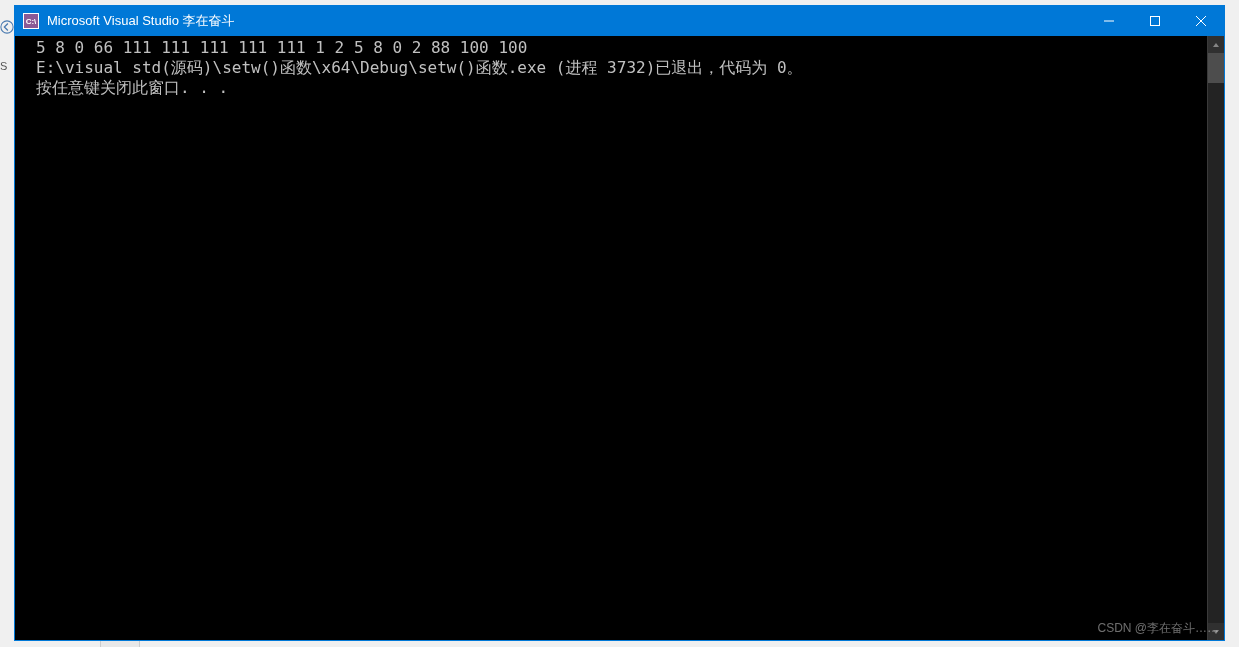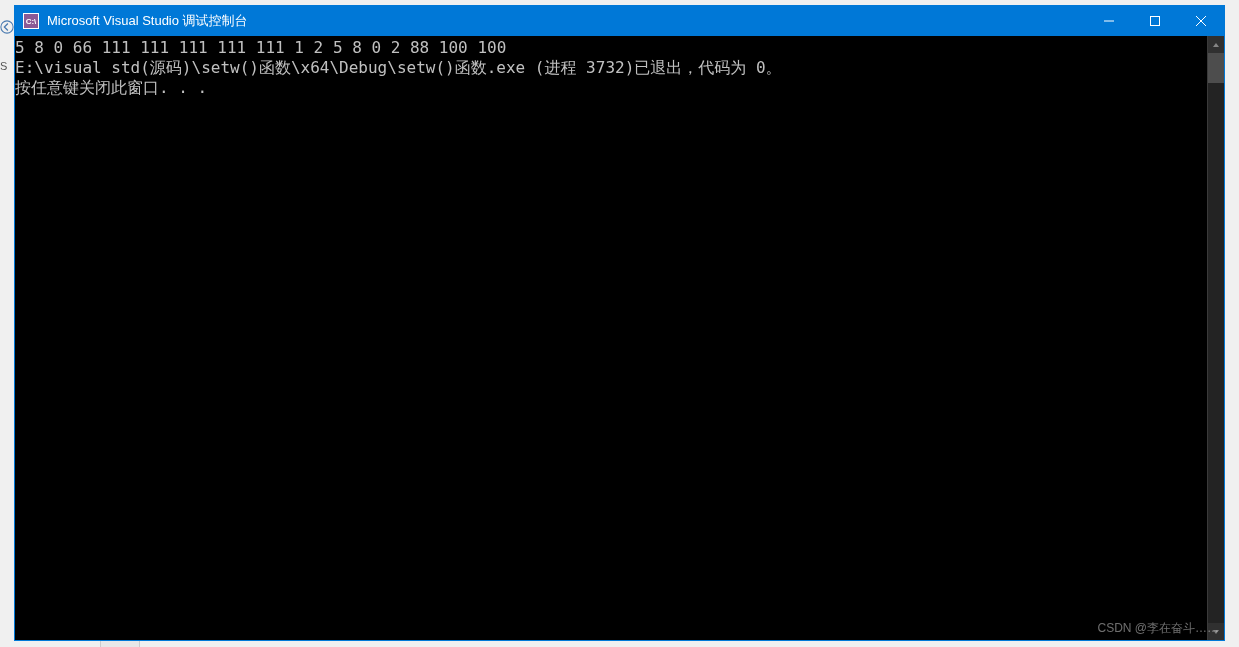--- a/index.html
+++ b/index.html
@@ -85,20 +85,21 @@
     }
     .win-btn svg {
       width: 10px;
       height: 10px;
     }
     .console-body {
       flex: 1;
       display: flex;
       background: #000;
       position: relative;
+      margin-left: 21px;
     }
     .console-content {
       flex: 1;
       padding: 2px 0 0 0;
       color: #c0c0c0;
       font-family: "NSimSun", "SimSun", "Consolas", monospace;
       font-size: 16px;
       line-height: 20px;
       white-space: pre;
       overflow: hidden;
@@ -184,21 +185,21 @@
   <div class="side-label">S</div>
 </div>
 
 <div class="right-strip"></div>
 
 <div class="window">
   <div class="titlebar">
     <div class="titlebar-icon">
       <span>C:\</span>
     </div>
-    <div class="titlebar-title">Microsoft Visual Studio 调试控制台</div>
+    <div class="titlebar-title">Microsoft Visual Studio 李在奋斗</div>
     <div class="window-controls">
       <div class="win-btn" title="minimize">
         <svg viewBox="0 0 10 10">
             <line x1="0" y1="5" x2="10" y2="5" stroke="#fff" stroke-width="1"></line>
           </svg>
       </div>
       <div class="win-btn" title="maximize">
         <svg viewBox="0 0 10 10">
             <rect x="0.5" y="0.5" width="9" height="9" fill="none" stroke="#fff" stroke-width="1"></rect>
           </svg>

